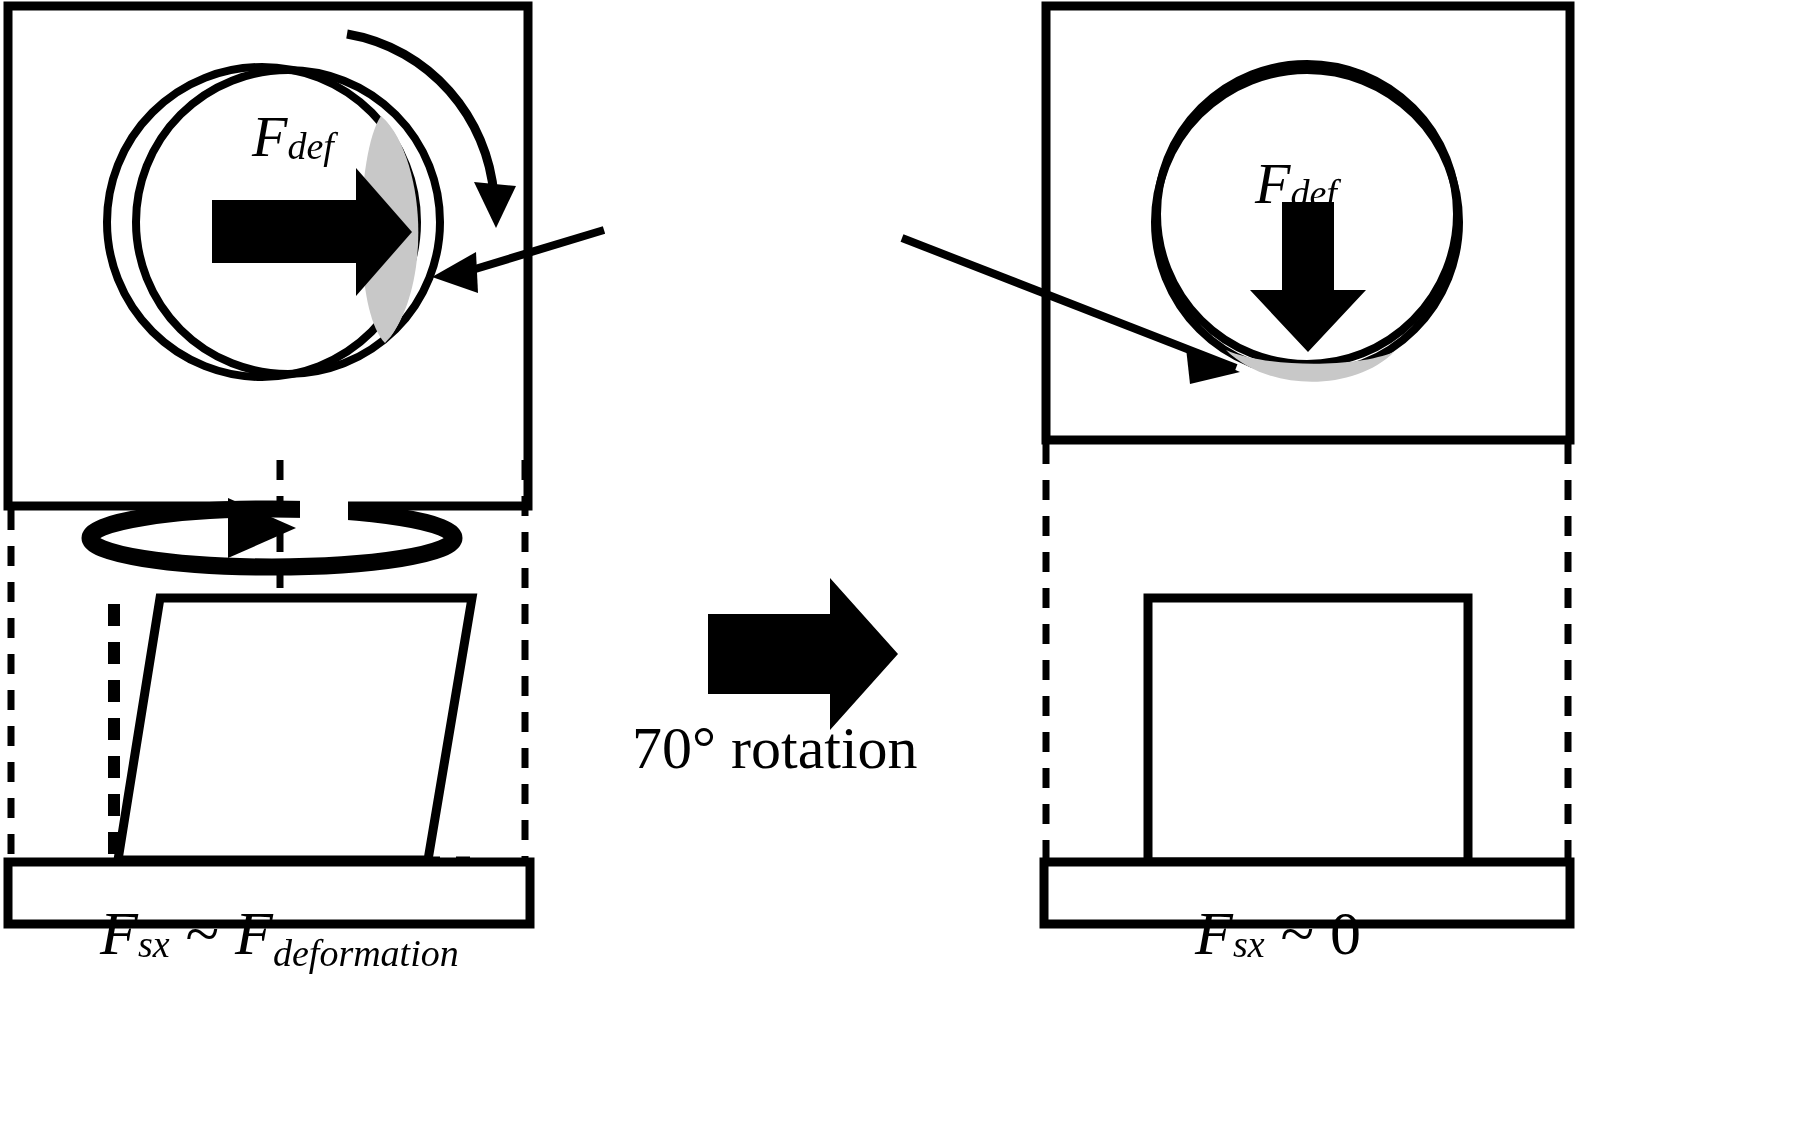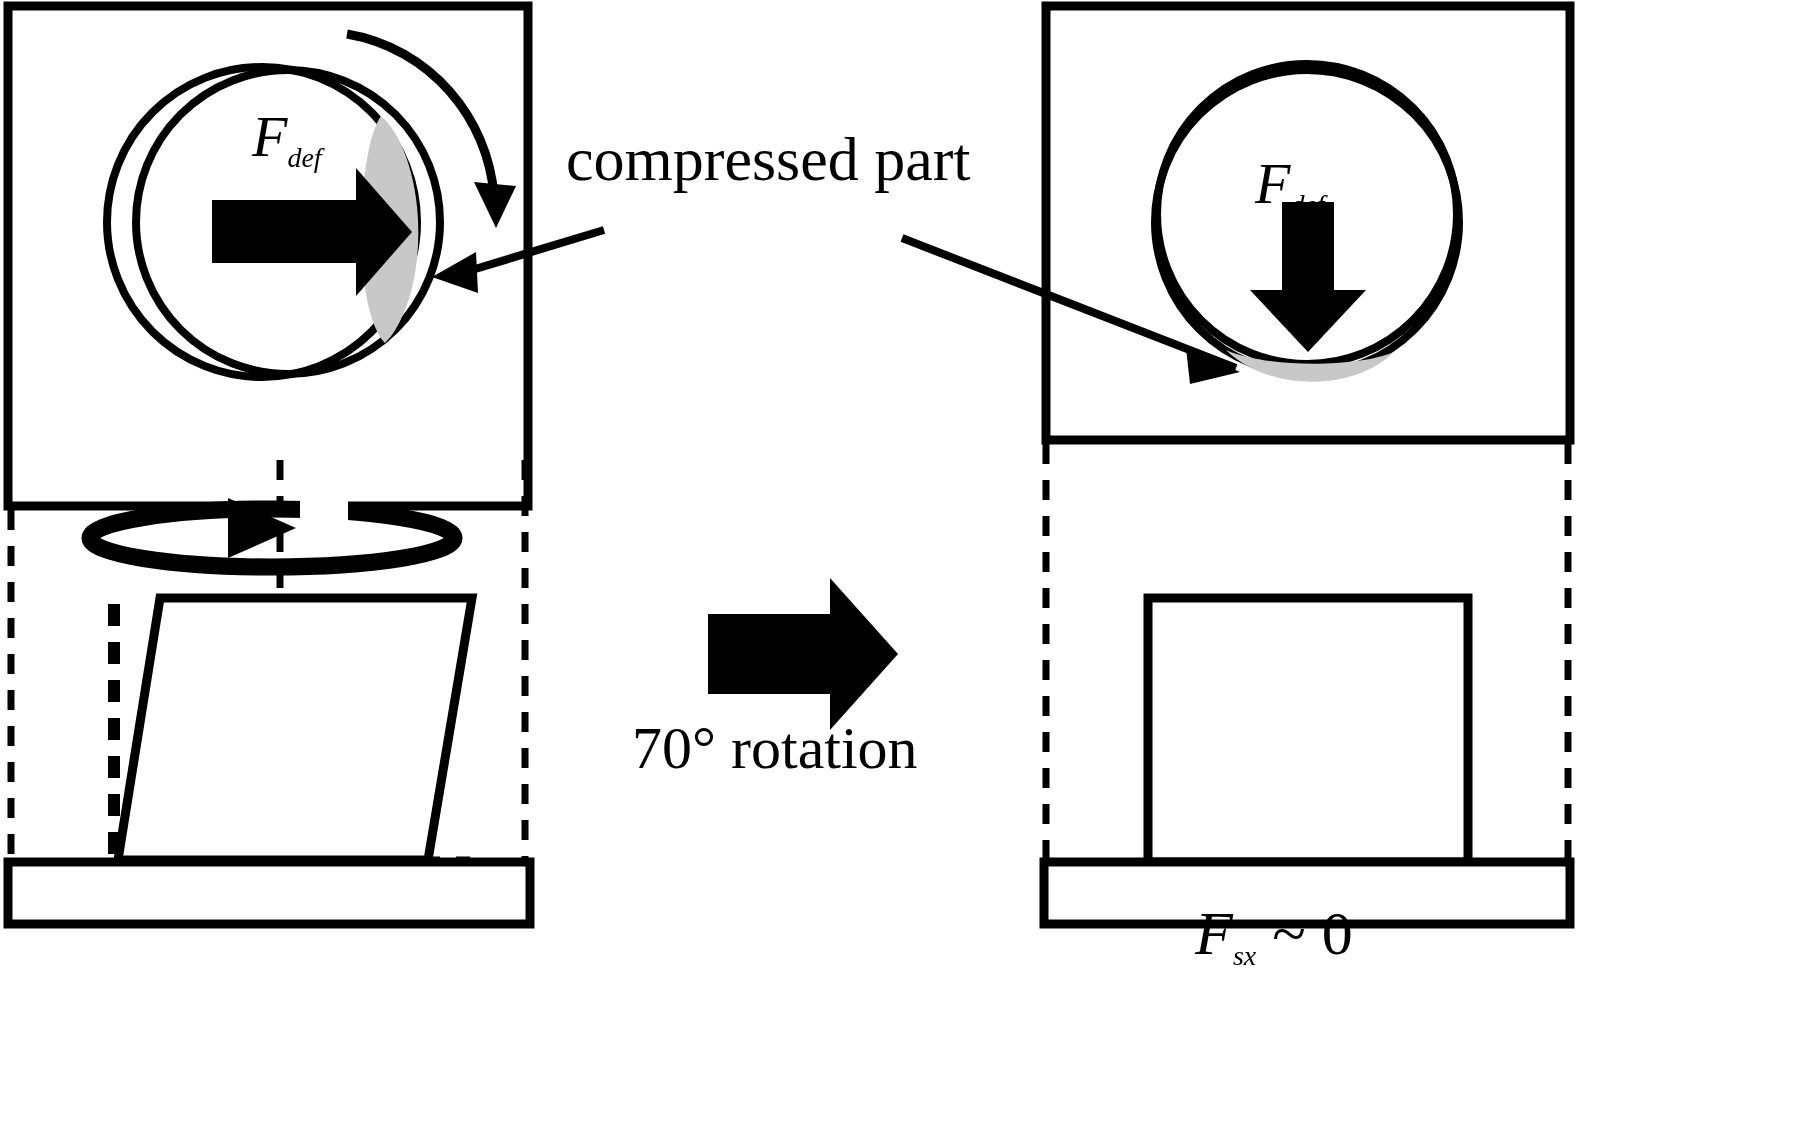--- a/index.html
+++ b/index.html
@@ -9,21 +9,21 @@
   svg.layer{position:absolute;left:0;top:0;width:1800px;height:1134px;}
   .lbl{position:absolute;white-space:nowrap;line-height:1;}
   .serif{font-family:"Liberation Serif",serif;}
   .ital{font-style:italic;}
   #compressed-label{font-size:62px;left:566px;top:128px;}
   #rotation-label{font-size:60px;left:632px;top:718px;}
   #fdef-left{font-size:58px;left:252px;top:108px;}
   #fdef-right{font-size:58px;left:1255px;top:155px;}
   #force-left{font-size:62px;left:100px;top:902px;}
   #force-right{font-size:62px;left:1195px;top:902px;}
-  .fsub{font-size:28px;font-style:italic;position:relative;top:11px;}
+  .fsub{font-size:38px;font-style:italic;position:relative;top:3px;}
   .dsub{font-size:38px;font-style:italic;position:relative;top:12px;}
 </style>
 </head>
 <body>
 
 <div id="stage">
 
   <svg class="layer" viewBox="0 0 1800 1134">
 
     <rect x="8" y="6" width="520" height="500" fill="none" stroke="#000" stroke-width="9"></rect>
@@ -72,30 +72,32 @@
     <path d="M 1282 202 L 1334 202 L 1334 290 L 1366 290 L 1308 352 L 1250 290 L 1282 290 Z" fill="#000" stroke="none"></path>
 
     <line x1="1046" y1="444" x2="1046" y2="868" stroke="#000" stroke-width="7" stroke-dasharray="20 16"></line>
     <line x1="1568" y1="444" x2="1568" y2="868" stroke="#000" stroke-width="7" stroke-dasharray="20 16"></line>
 
     <rect x="1148" y="598" width="320" height="264" fill="#ffffff" stroke="#000" stroke-width="9"></rect>
 
     <rect x="1044" y="862" width="526" height="62" fill="#ffffff" stroke="#000" stroke-width="9"></rect>
   </svg>
 
-  <div class="lbl serif" id="compressed-label">compressed part</div>
 
   <div class="lbl serif" id="rotation-label">70° rotation</div>
 
   <div class="lbl serif ital" id="fdef-left">
     <span>F</span><span class="fsub">def</span>
   </div>
 
   <div class="lbl serif ital" id="fdef-right">
     <span>F</span><span class="fsub">def</span>
   </div>
 
+  <div class="lbl serif" id="force-left">
+    <span class="ital">F</span><span class="fsub">sx</span><span style="padding:0 16px;">~</span><span class="ital">F</span><span class="dsub">deformation</span>
+  </div>
 
   <div class="lbl serif" id="force-right">
     <span class="ital">F</span><span class="fsub">sx</span><span style="padding:0 16px;">~</span><span>0</span>
   </div>
 
 </div>
 
 </body></html>

